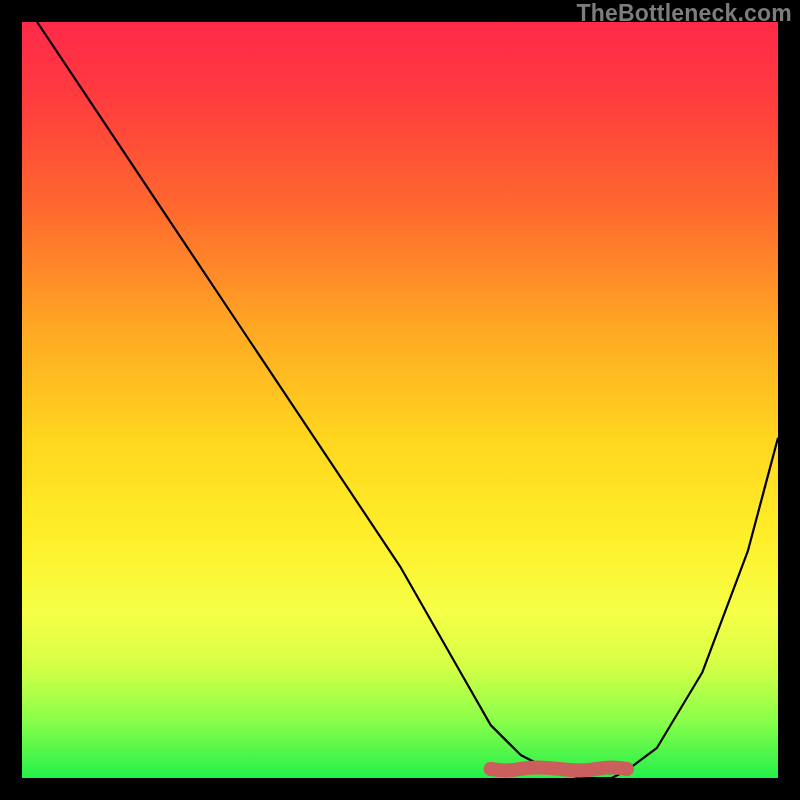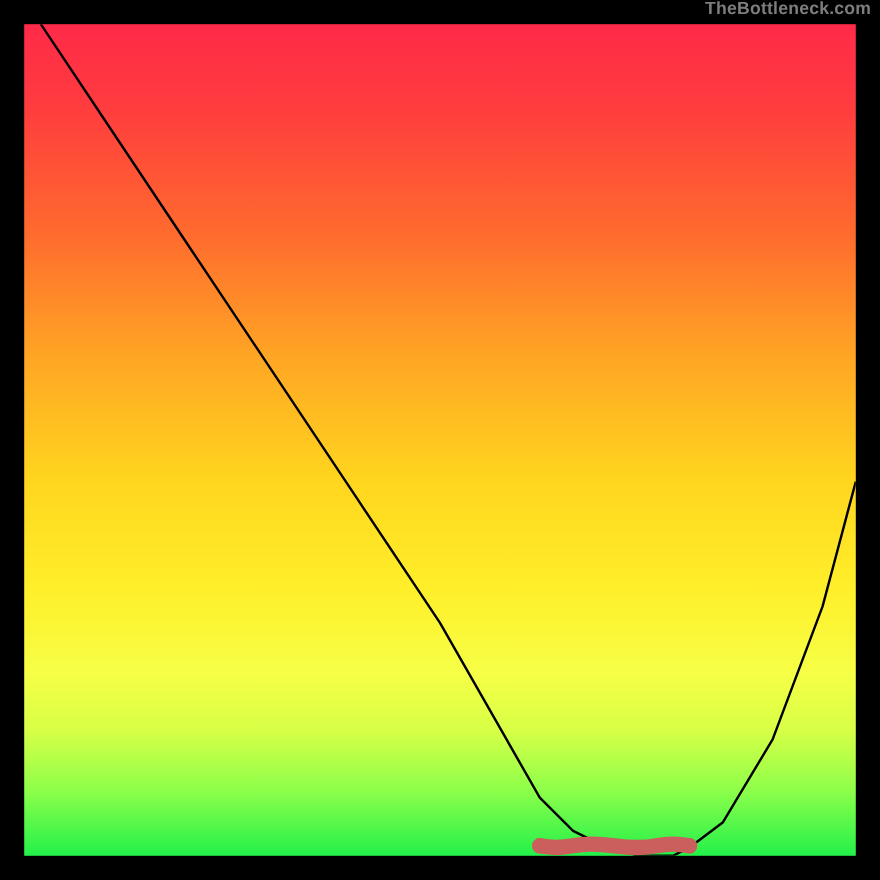--- a/index.html
+++ b/index.html
@@ -40,21 +40,21 @@
     position: absolute;
     left: 0;
     top: 0;
   }
   .brand {
     position: absolute;
     top: 0;
     right: 8px;
     color: #7d7d7d;
     font-family: Arial, Helvetica, sans-serif;
-    font-size: 16px;
+    font-size: 23px;
     font-weight: 600;
     letter-spacing: 0.2px;
   }
 </style>
 </head>
 <body>
 
 <div class="frame">
   <div class="brand">TheBottleneck.com</div>
   <div class="plot">

